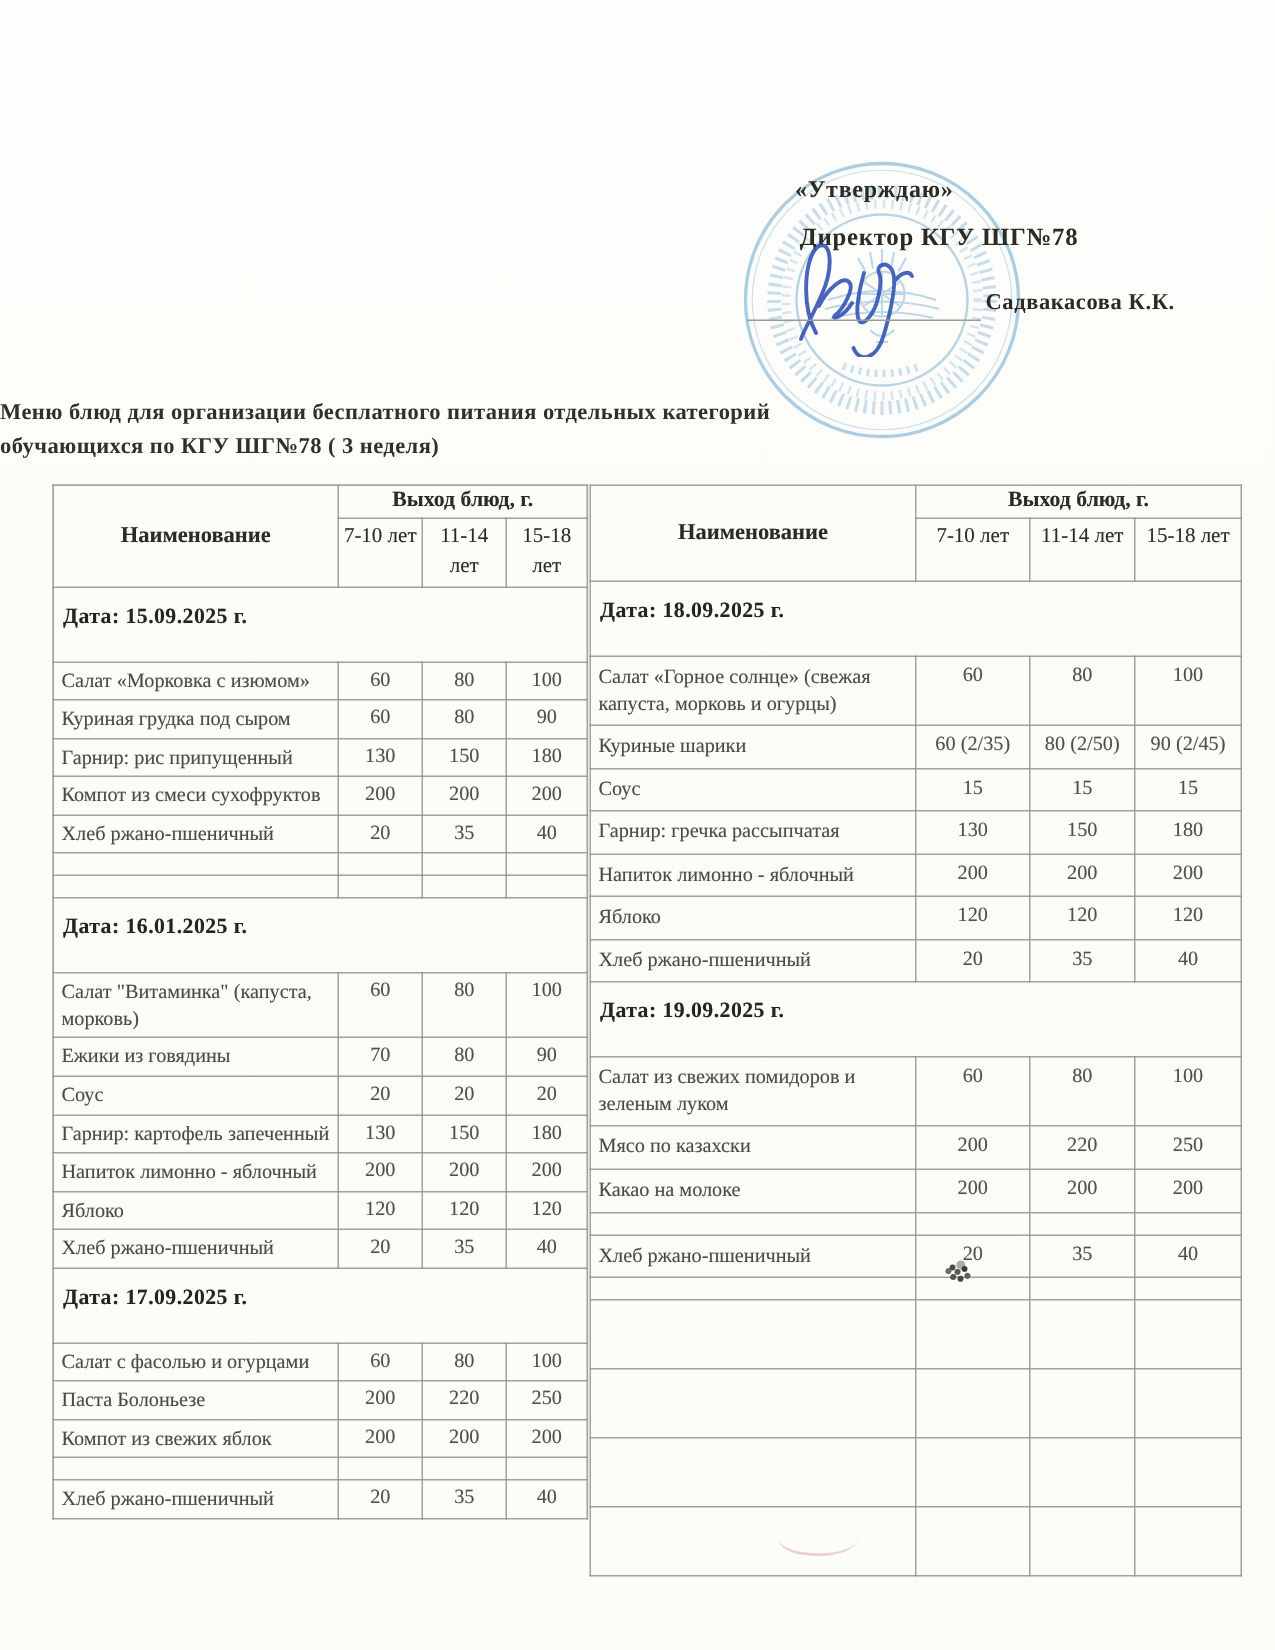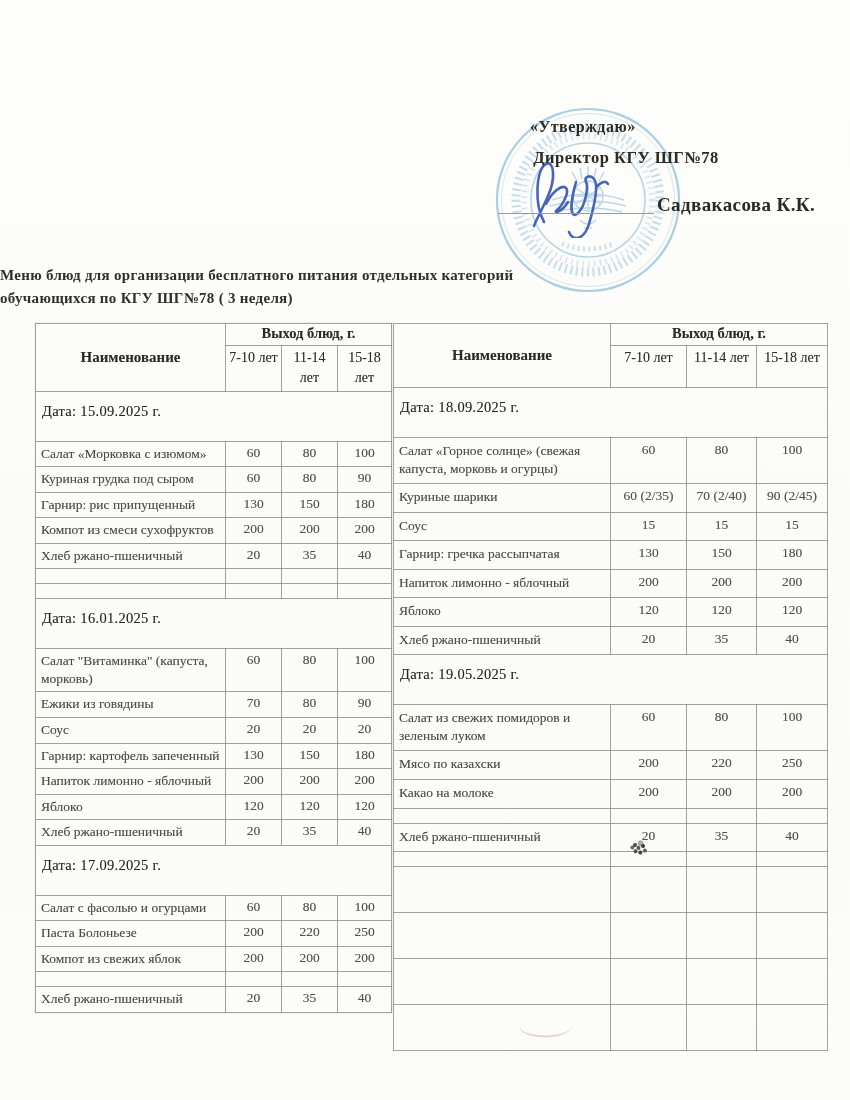--- a/index.html
+++ b/index.html
@@ -14,21 +14,21 @@
     background:linear-gradient(180deg,#fdfdfb 0%,#fbfbf8 60%,#fcfcf9 100%); }
 
   
   .approve-quote { position:absolute; left:530px; top:118px; width:200px;
     text-align:left; font-weight:bold; font-size:16px; color:#2b2b24; letter-spacing:.5px; }
   .approve-director { position:absolute; left:486px; top:148px; width:280px;
     text-align:center; font-weight:bold; font-size:16.5px; color:#2b2b24; letter-spacing:.5px; }
   .sign-line { position:absolute; left:498px; top:213px; width:156px;
     border-bottom:1px solid #9b9b92; }
   .signer-name { position:absolute; left:657px; top:194px;
-    font-weight:bold; font-size:19px; color:#2b2b24; letter-spacing:.4px; }
+    font-weight:bold; font-size:15px; color:#2b2b24; letter-spacing:.4px; }
   .signature-svg { position:absolute; left:520px; top:152px; }
 
   
   .stamp-svg { position:absolute; left:492px; top:104px; opacity:.85; }
 
   
   .doc-title { position:absolute; left:0; top:264px; width:850px;
     text-align:left; font-weight:bold; font-size:15px; line-height:1.55;
     color:#30302a; letter-spacing:.3px; }
 
@@ -42,21 +42,21 @@
   .menu thead th { color:#2b2b24;text-align:center; }
   th.name-h { font-weight:bold; font-size:15px; vertical-align:middle; }
   th.group-h { font-weight:bold; font-size:14.5px; height:22px; padding:1px 2px; }
   th.age-h { font-weight:normal; font-size:14px; height:42px; padding:2px 3px;
     text-align:center; vertical-align:top; color:#4a4a40; line-height:1.45; }
   td.dish { padding:3px 5px 4px 5px; line-height:1.3; color:#4b4b41; }
   td.val  { text-align:center; padding:3px 2px; color:#50504a; line-height:1.25; }
   tr.dish-row td { height:24px; }
   tr.date-row td { border-left:1px solid rgba(140,140,128,.8);
     border-right:1px solid rgba(140,140,128,.8);
-    font-weight:normal; font-size:14.5px; color:#24241e;
+    font-weight:bold; font-size:14.5px; color:#24241e;
     padding:11px 4px 4px 6px; height:50px; letter-spacing:.3px; }
   tr.spacer td { height:15px; }
   #right-table tr.spacer td { height:15px; }
   #right-table tbody tr.spacer.tail td { height:46px; }
   #left-table  { box-shadow:0 0 0 .4px rgba(150,150,140,.25); }
 
   
   #right-table td.dish, #right-table td.val { padding-top:4px; padding-bottom:6px; }
 
   
@@ -285,21 +285,21 @@
         </tr>
         <tr class="dish-row">
           <td class="dish">Салат «Горное солнце» (свежая капуста, морковь и огурцы)</td>
           <td class="val">60</td>
           <td class="val">80</td>
           <td class="val">100</td>
         </tr>
         <tr class="dish-row">
           <td class="dish">Куриные шарики</td>
           <td class="val">60 (2/35)</td>
-          <td class="val">70 (2/40)</td>
+          <td class="val">80 (2/50)</td>
           <td class="val">90 (2/45)</td>
         </tr>
         <tr class="dish-row">
           <td class="dish">Соус</td>
           <td class="val">15</td>
           <td class="val">15</td>
           <td class="val">15</td>
         </tr>
         <tr class="dish-row">
           <td class="dish">Гарнир: гречка рассыпчатая</td>
@@ -319,21 +319,21 @@
           <td class="val">120</td>
           <td class="val">120</td>
         </tr>
         <tr class="dish-row">
           <td class="dish">Хлеб ржано-пшеничный</td>
           <td class="val">20</td>
           <td class="val">35</td>
           <td class="val">40</td>
         </tr>
         <tr class="date-row">
-          <td colspan="4">Дата: 19.05.2025 г.</td>
+          <td colspan="4">Дата: 19.09.2025 г.</td>
         </tr>
         <tr class="dish-row">
           <td class="dish">Салат из свежих помидоров и зеленым луком</td>
           <td class="val">60</td>
           <td class="val">80</td>
           <td class="val">100</td>
         </tr>
         <tr class="dish-row">
           <td class="dish">Мясо по казахски</td>
           <td class="val">200</td>

